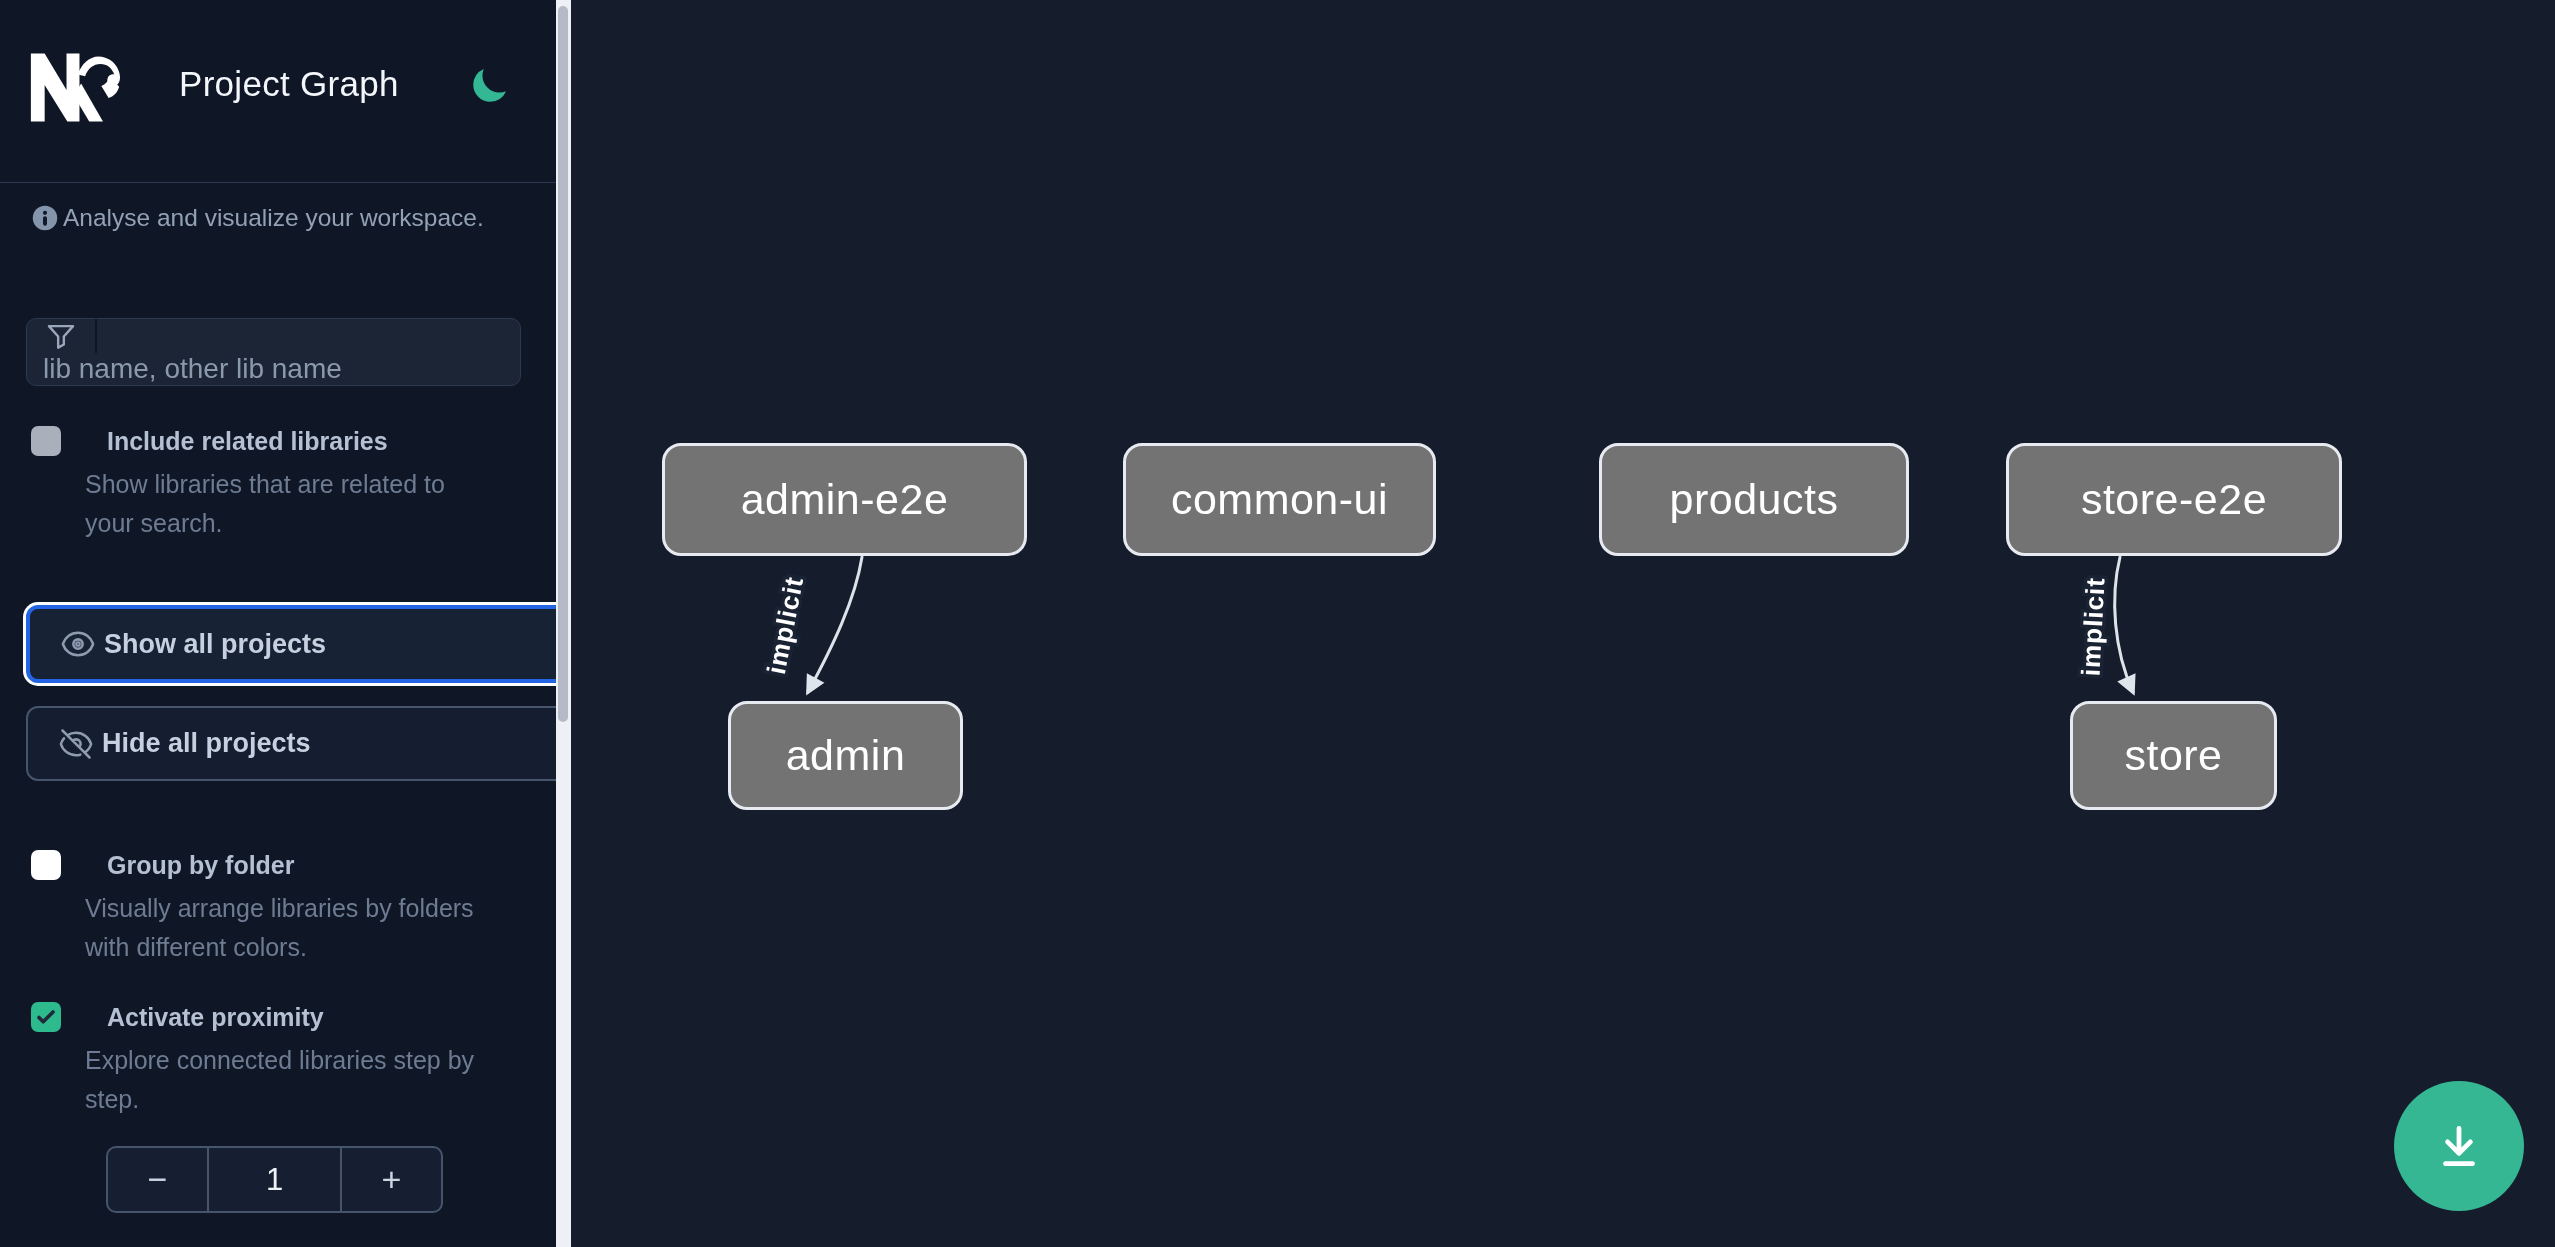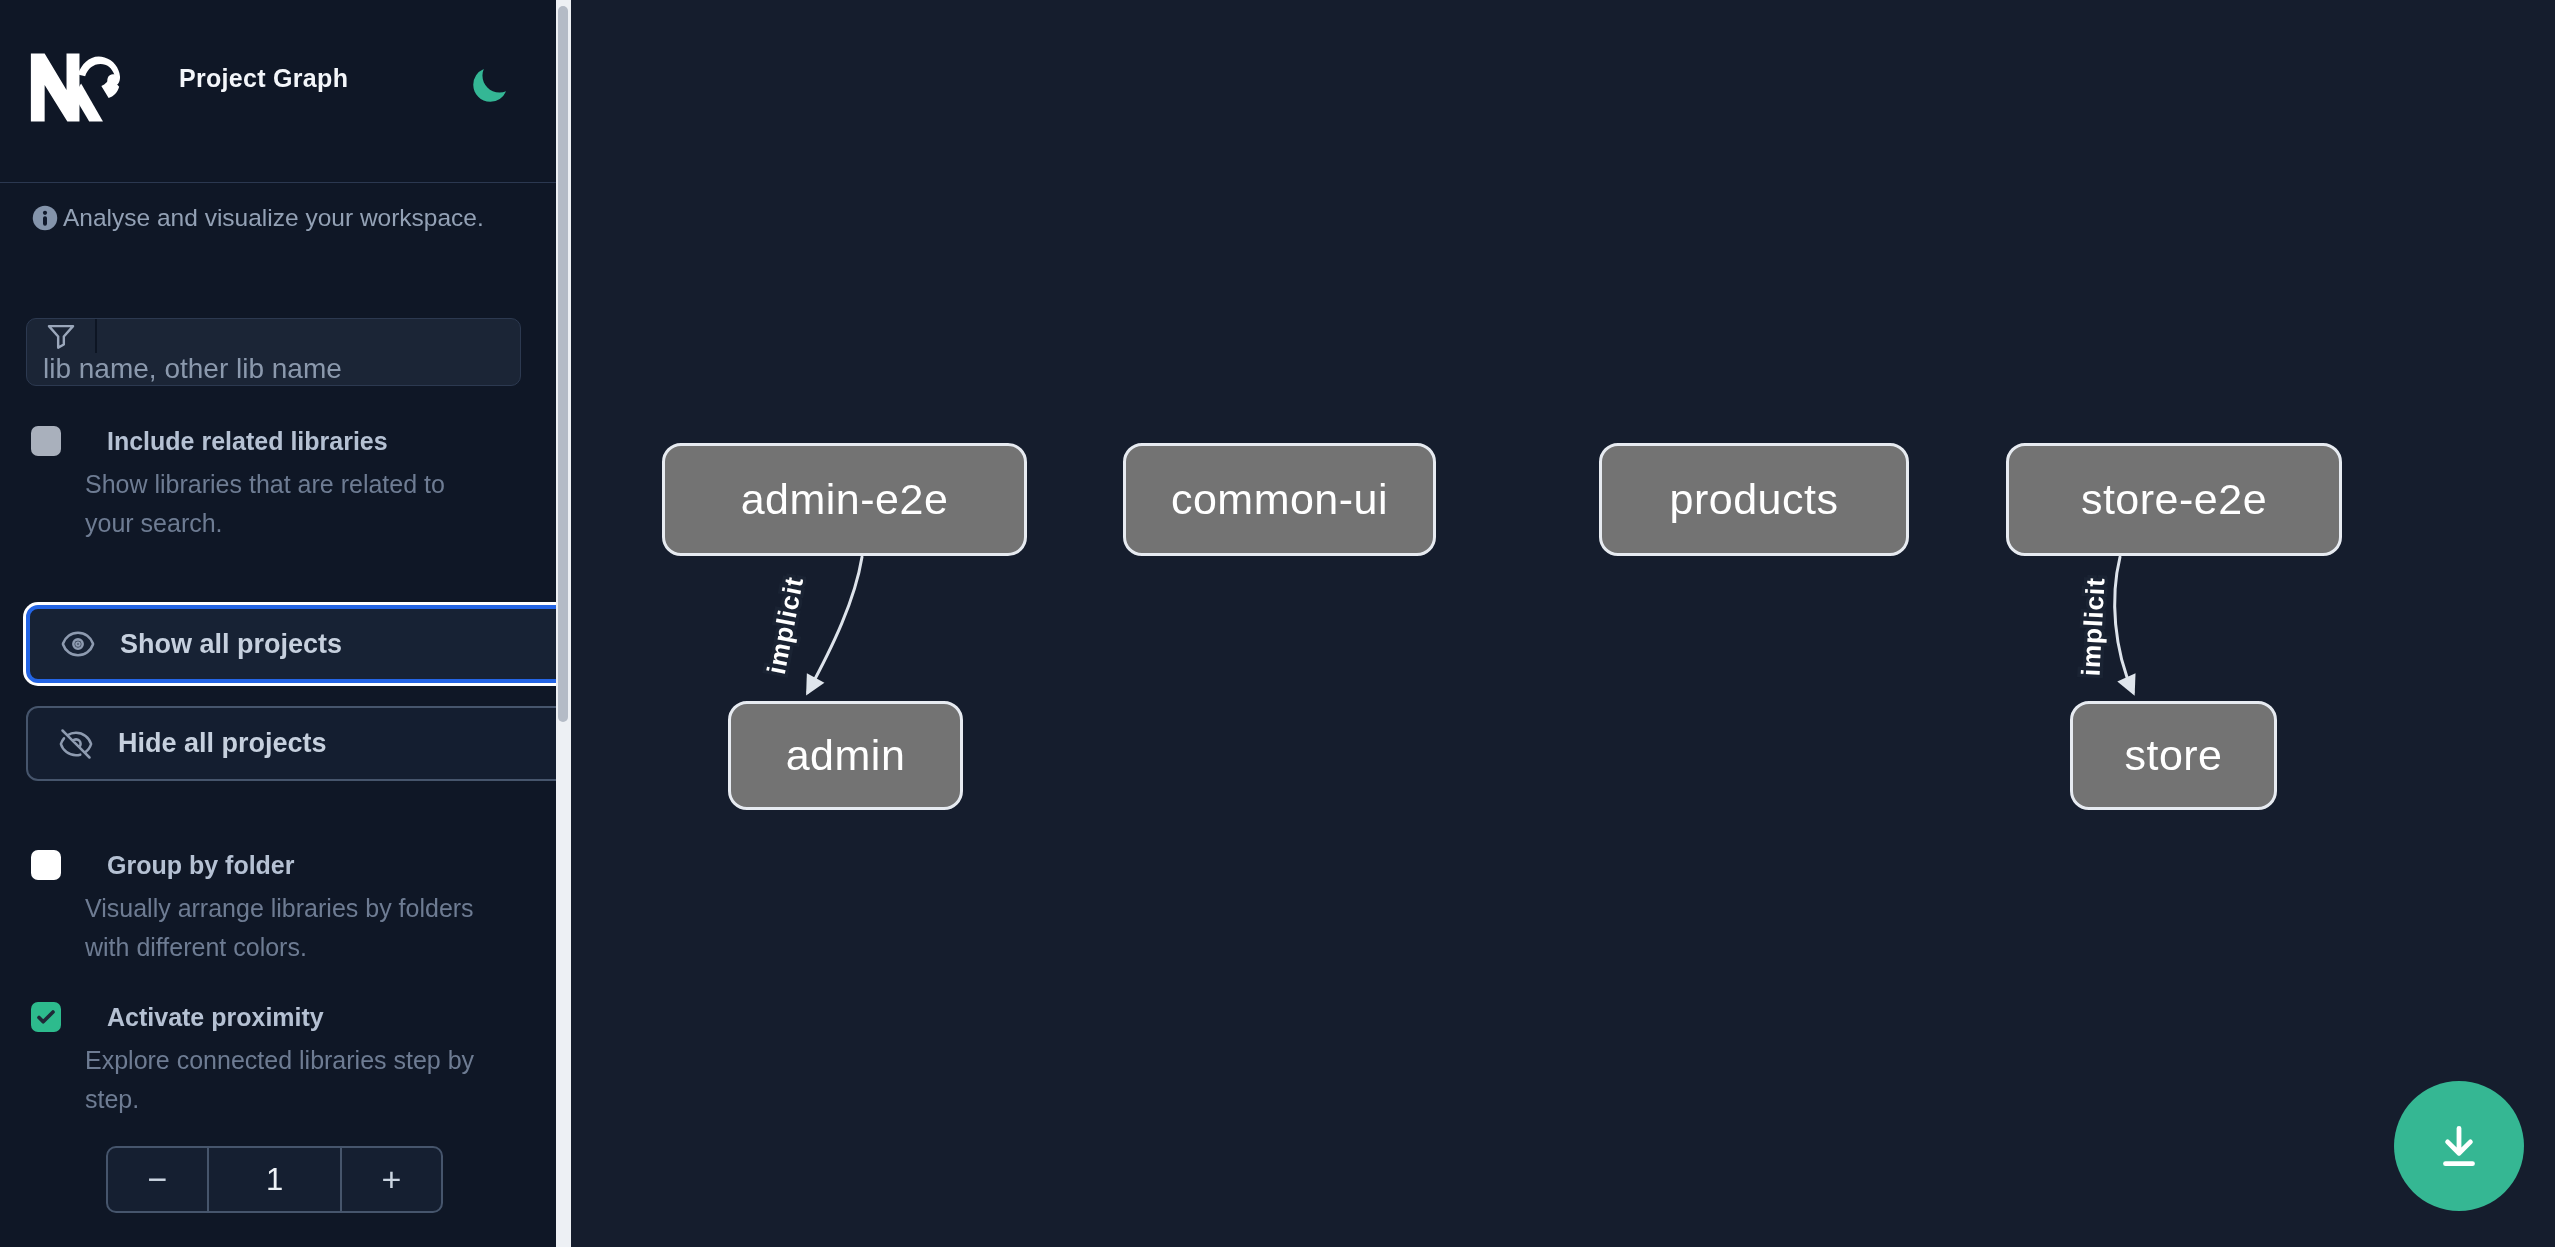--- a/index.html
+++ b/index.html
@@ -3,21 +3,21 @@
 <meta charset="utf-8">
 <style>
   html,body{margin:0;padding:0;background:#0b1220;}
   body{width:2555px;height:1247px;position:relative;overflow:hidden;
        font-family:"Liberation Sans",sans-serif;-webkit-font-smoothing:antialiased;}
 
   
   .sidebar{position:absolute;left:0;top:0;width:556px;height:1247px;background:#0f1726;}
   .header{position:absolute;left:0;top:0;width:556px;height:183px;border-bottom:1px solid #2b3850;box-sizing:border-box;}
   .logo{position:absolute;left:24px;top:47px;width:98px;height:81px;}
-  .app-title{position:absolute;left:179px;top:64px;font-size:25px;font-weight:700;color:#f3f6fa;letter-spacing:.3px;}
+  .app-title{position:absolute;left:179px;top:64px;font-size:35px;font-weight:400;color:#f3f6fa;letter-spacing:.3px;}
   .moon{position:absolute;left:468px;top:64px;width:42px;height:44px;cursor:pointer;}
 
   .info-row{position:absolute;left:31px;top:204px;display:flex;align-items:center;gap:4px;}
   .tagline{font-size:24.5px;color:#93a1b5;}
 
   .filter{position:absolute;left:26px;top:318px;width:495px;height:68px;background:#1b2536;
           border:1px solid #2c3950;border-radius:10px;box-sizing:border-box;display:flex;align-items:flex-start;overflow:hidden;flex-direction:column;}
   .filter-iconseg{width:68px;display:flex;align-items:center;justify-content:center;border-right:2px solid #0d1523;}
   .filter-input{flex:1;background:transparent;border:none;outline:none;color:#dbe3ee;
                 font-size:28px;font-family:"Liberation Sans",sans-serif;padding:0 0 0 16px;}
@@ -25,21 +25,21 @@
 
   .option{position:absolute;left:31px;width:480px;}
   .opt-box{position:absolute;left:0;top:2px;width:30px;height:30px;border-radius:7px;}
   .opt-box.gray{background:#a9b0bc;}
   .opt-box.white{background:#ffffff;}
   .opt-box.green{background:#2dbb8d;display:flex;align-items:center;justify-content:center;}
   .opt-title{margin-left:76px;font-size:25px;font-weight:700;color:#b5c1d3;line-height:34px;}
   .opt-desc{margin-left:54px;width:400px;font-size:25px;color:#6e7c93;line-height:39px;margin-top:7px;}
 
   .btn{position:absolute;left:26px;width:569px;border-radius:12px;display:flex;align-items:center;
-       gap:24px;padding-left:30px;box-sizing:border-box;font-size:27px;font-weight:600;color:#c6d0de;
+       gap:8px;padding-left:30px;box-sizing:border-box;font-size:27px;font-weight:600;color:#c6d0de;
        background:#141e30;cursor:pointer;}
   .btn-show{top:605px;height:78px;border:4px solid #2465e5;box-shadow:0 0 0 3px #ffffff;background:#17python2234;background:#172234;}
   .btn-hide{top:706px;height:75px;border:2px solid #46556c;}
 
   .stepper{position:absolute;left:106px;top:1146px;width:337px;height:67px;border:2px solid #46556c;
            border-radius:10px;background:#151f31;box-sizing:border-box;display:flex;}
   .step-btn{width:99px;display:flex;align-items:center;justify-content:center;color:#cbd5e1;
             font-size:34px;cursor:pointer;user-select:none;}
   .step-val{flex:1;border-left:2px solid #46556c;border-right:2px solid #46556c;display:flex;
             align-items:center;justify-content:center;color:#eef2f7;font-size:31px;}

